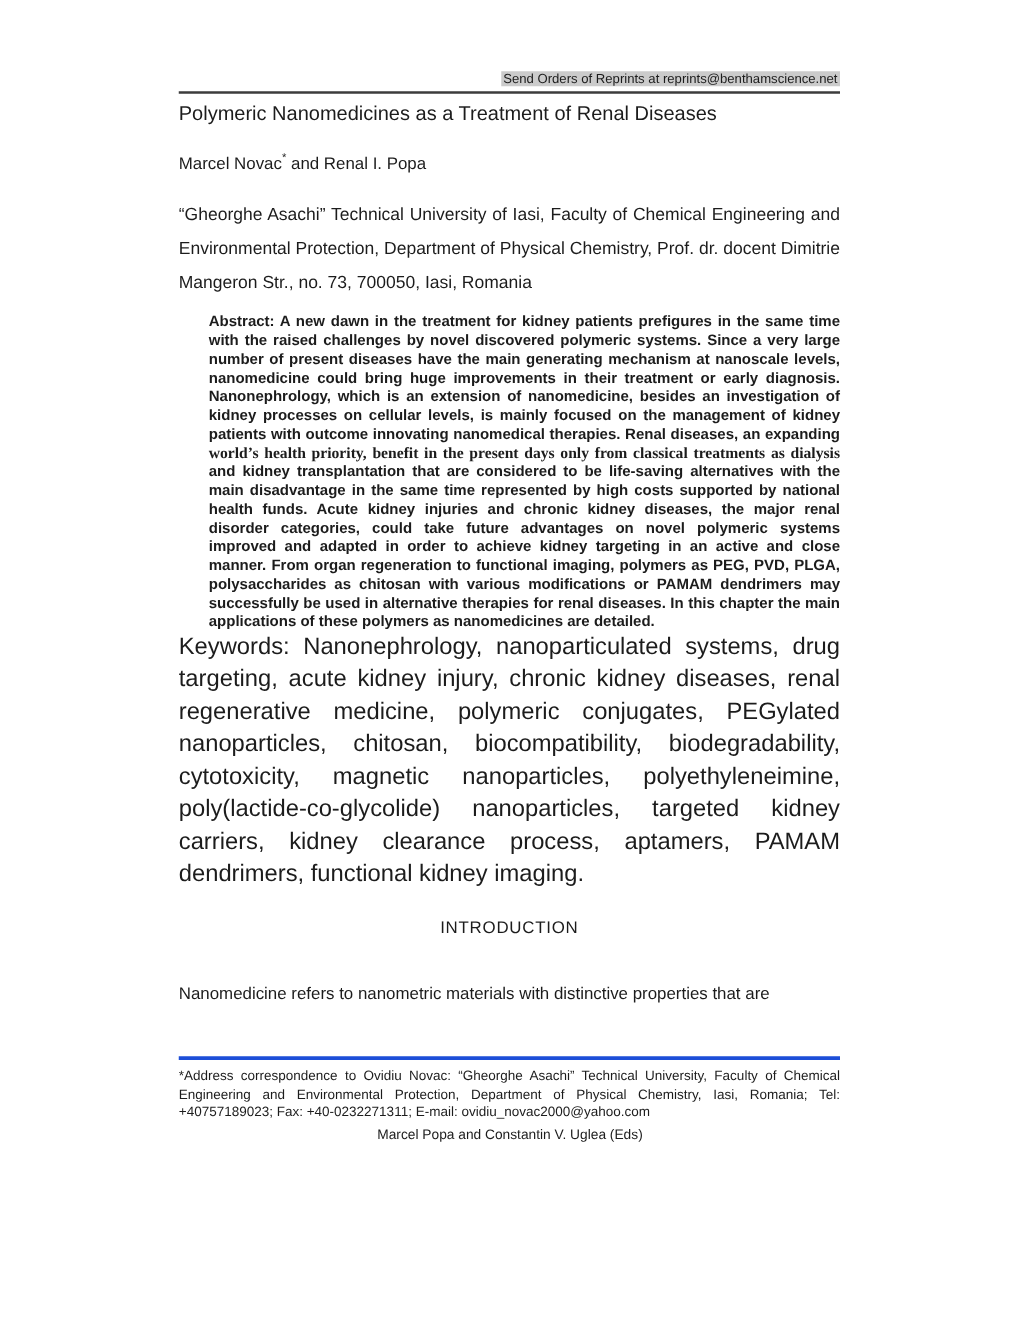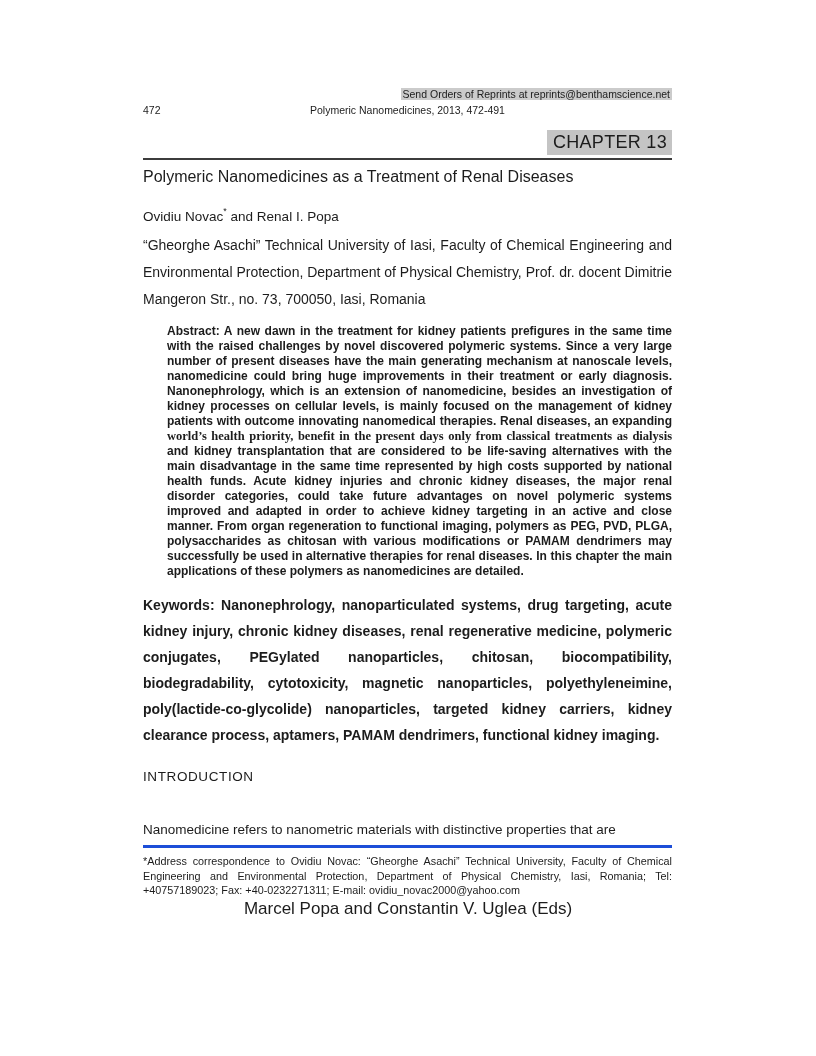--- a/index.html
+++ b/index.html
@@ -3,73 +3,66 @@
 <meta charset="utf-8">
 <style>
   * { margin:0; padding:0; box-sizing:border-box; }
   html,body { background:#ffffff; }
   .page {
     position:relative;
     width:816px; height:1056px;
     background:#ffffff;
     font-family:"Liberation Sans","DejaVu Sans",sans-serif;
     color:#1c1c1c;
-    padding:88px 144px 0 143px;
+    padding:57px 144px 0 143px;
     overflow:hidden;
     border-radius:19px;
   }
   
   .reprint-line { text-align:right; font-size:10.5px; line-height:13px; }
   .reprint-line .hl { background:#cbcbcb; padding:0 2px; }
   .ref-line { position:relative; margin-top:3px; font-size:10.5px; line-height:13px; text-align:center; }
   .ref-line .pageno { position:absolute; left:0; top:0; }
   .chapter-row { text-align:right; margin-top:13px; }
   .chapter-badge { display:inline-block; background:#c4c4c4; font-size:18px; line-height:23px; padding:1px 5px 1px 6px; letter-spacing:0.3px; }
   .header-rule { border:none; border-top:2px solid #3c3c3c; margin-top:3px; }
   
   .title { margin-top:7px; font-size:16px; line-height:20px; font-weight:normal; }
   .authors { margin-top:20px; font-size:13.5px; }
   .authors sup { font-size:9px; position:relative; top:-1px; }
-  .affiliation { margin-top:8px; font-size:14px; line-height:27px; text-align:justify; }
+  .affiliation { margin-top:19px; font-size:14px; line-height:27px; text-align:justify; }
   
   .abstract { margin-top:11px; margin-left:24px; font-size:12px; line-height:15px; text-align:justify;font-weight:bold; }
   .abstract .serif { font-family:"Liberation Serif","DejaVu Serif",serif; font-size:12.5px; }
   
-  .keywords { margin-top:13px; font-size:14px; line-height:26px; text-align:justify;font-weight:bold; }
+  .keywords { font-size:19px; line-height:26px; text-align:justify; }
   
-  .section-heading { margin-top:21px; font-size:13.5px; font-weight:normal; letter-spacing:0.6px; }
+  .section-heading { margin-top:21px; font-size:13.5px; font-weight:normal; letter-spacing:0.6px;text-align:center; }
   .body-par { margin-top:37px; font-size:13.5px; line-height:17px; text-align:justify; }
   
   .footnote-block { position:absolute; left:143px; width:529px; top:845px; border-top:3px solid #1d4ed8; padding-top:6px; }
   .footnote-text { font-size:10.8px; line-height:14.5px; text-align:justify; }
   
-  .footer { position:absolute; left:0; width:816px; top:901px; text-align:center; font-size:17px; line-height:15px; }
+  .footer { position:absolute; left:0; width:816px; top:901px; text-align:center; font-size:11px; line-height:15px; }
 </style>
 </head>
 <body>
 
 <div class="page">
 
   <div class="reprint-line">
     <span class="hl">Send Orders of Reprints at reprints@benthamscience.net</span>
   </div>
 
-  <div class="ref-line">
-    <span class="pageno">472</span>
-    <span>Polymeric Nanomedicines, 2013, 472-491</span>
-  </div>
 
-  <div class="chapter-row">
-    <span class="chapter-badge">CHAPTER 13</span>
-  </div>
   <hr class="header-rule">
 
   <h1 class="title">Polymeric Nanomedicines as a Treatment of Renal Diseases</h1>
 
-  <div class="authors"><span>Ovidiu Novac</span><sup>*</sup>
+  <div class="authors"><span>Marcel Novac</span><sup>*</sup>
     <span>and Renal I. Popa</span>
   </div>
 
   <p class="affiliation">“Gheorghe Asachi” Technical University of Iasi, Faculty of Chemical Engineering and Environmental Protection, Department of Physical Chemistry, Prof. dr. docent Dimitrie Mangeron Str., no. 73, 700050, Iasi, Romania</p>
 
   <p class="abstract"><span>Abstract:</span>
     <span>A new dawn in the treatment for kidney patients prefigures in the same time with the raised challenges by novel discovered polymeric systems. Since a very large number of present diseases have the main generating mechanism at nanoscale levels, nanomedicine could bring huge improvements in their treatment or early diagnosis. Nanonephrology, which is an extension of nanomedicine, besides an investigation of kidney processes on cellular levels, is mainly focused on the management of kidney patients with outcome innovating nanomedical therapies. Renal diseases, an expanding</span>
     <span class="serif">world’s health priority, benefit in the present days only from classical treatments as dialysis</span>
     <span>and kidney transplantation that are considered to be life-saving alternatives with the main disadvantage in the same time represented by high costs supported by national health funds. Acute kidney injuries and chronic kidney diseases, the major renal disorder categories, could take future advantages on novel polymeric systems improved and adapted in order to achieve kidney targeting in an active and close manner. From organ regeneration to functional imaging, polymers as PEG, PVD, PLGA, polysaccharides as chitosan with various modifications or PAMAM dendrimers may successfully be used in alternative therapies for renal diseases. In this chapter the main applications of these polymers as nanomedicines are detailed.</span>
   </p>

